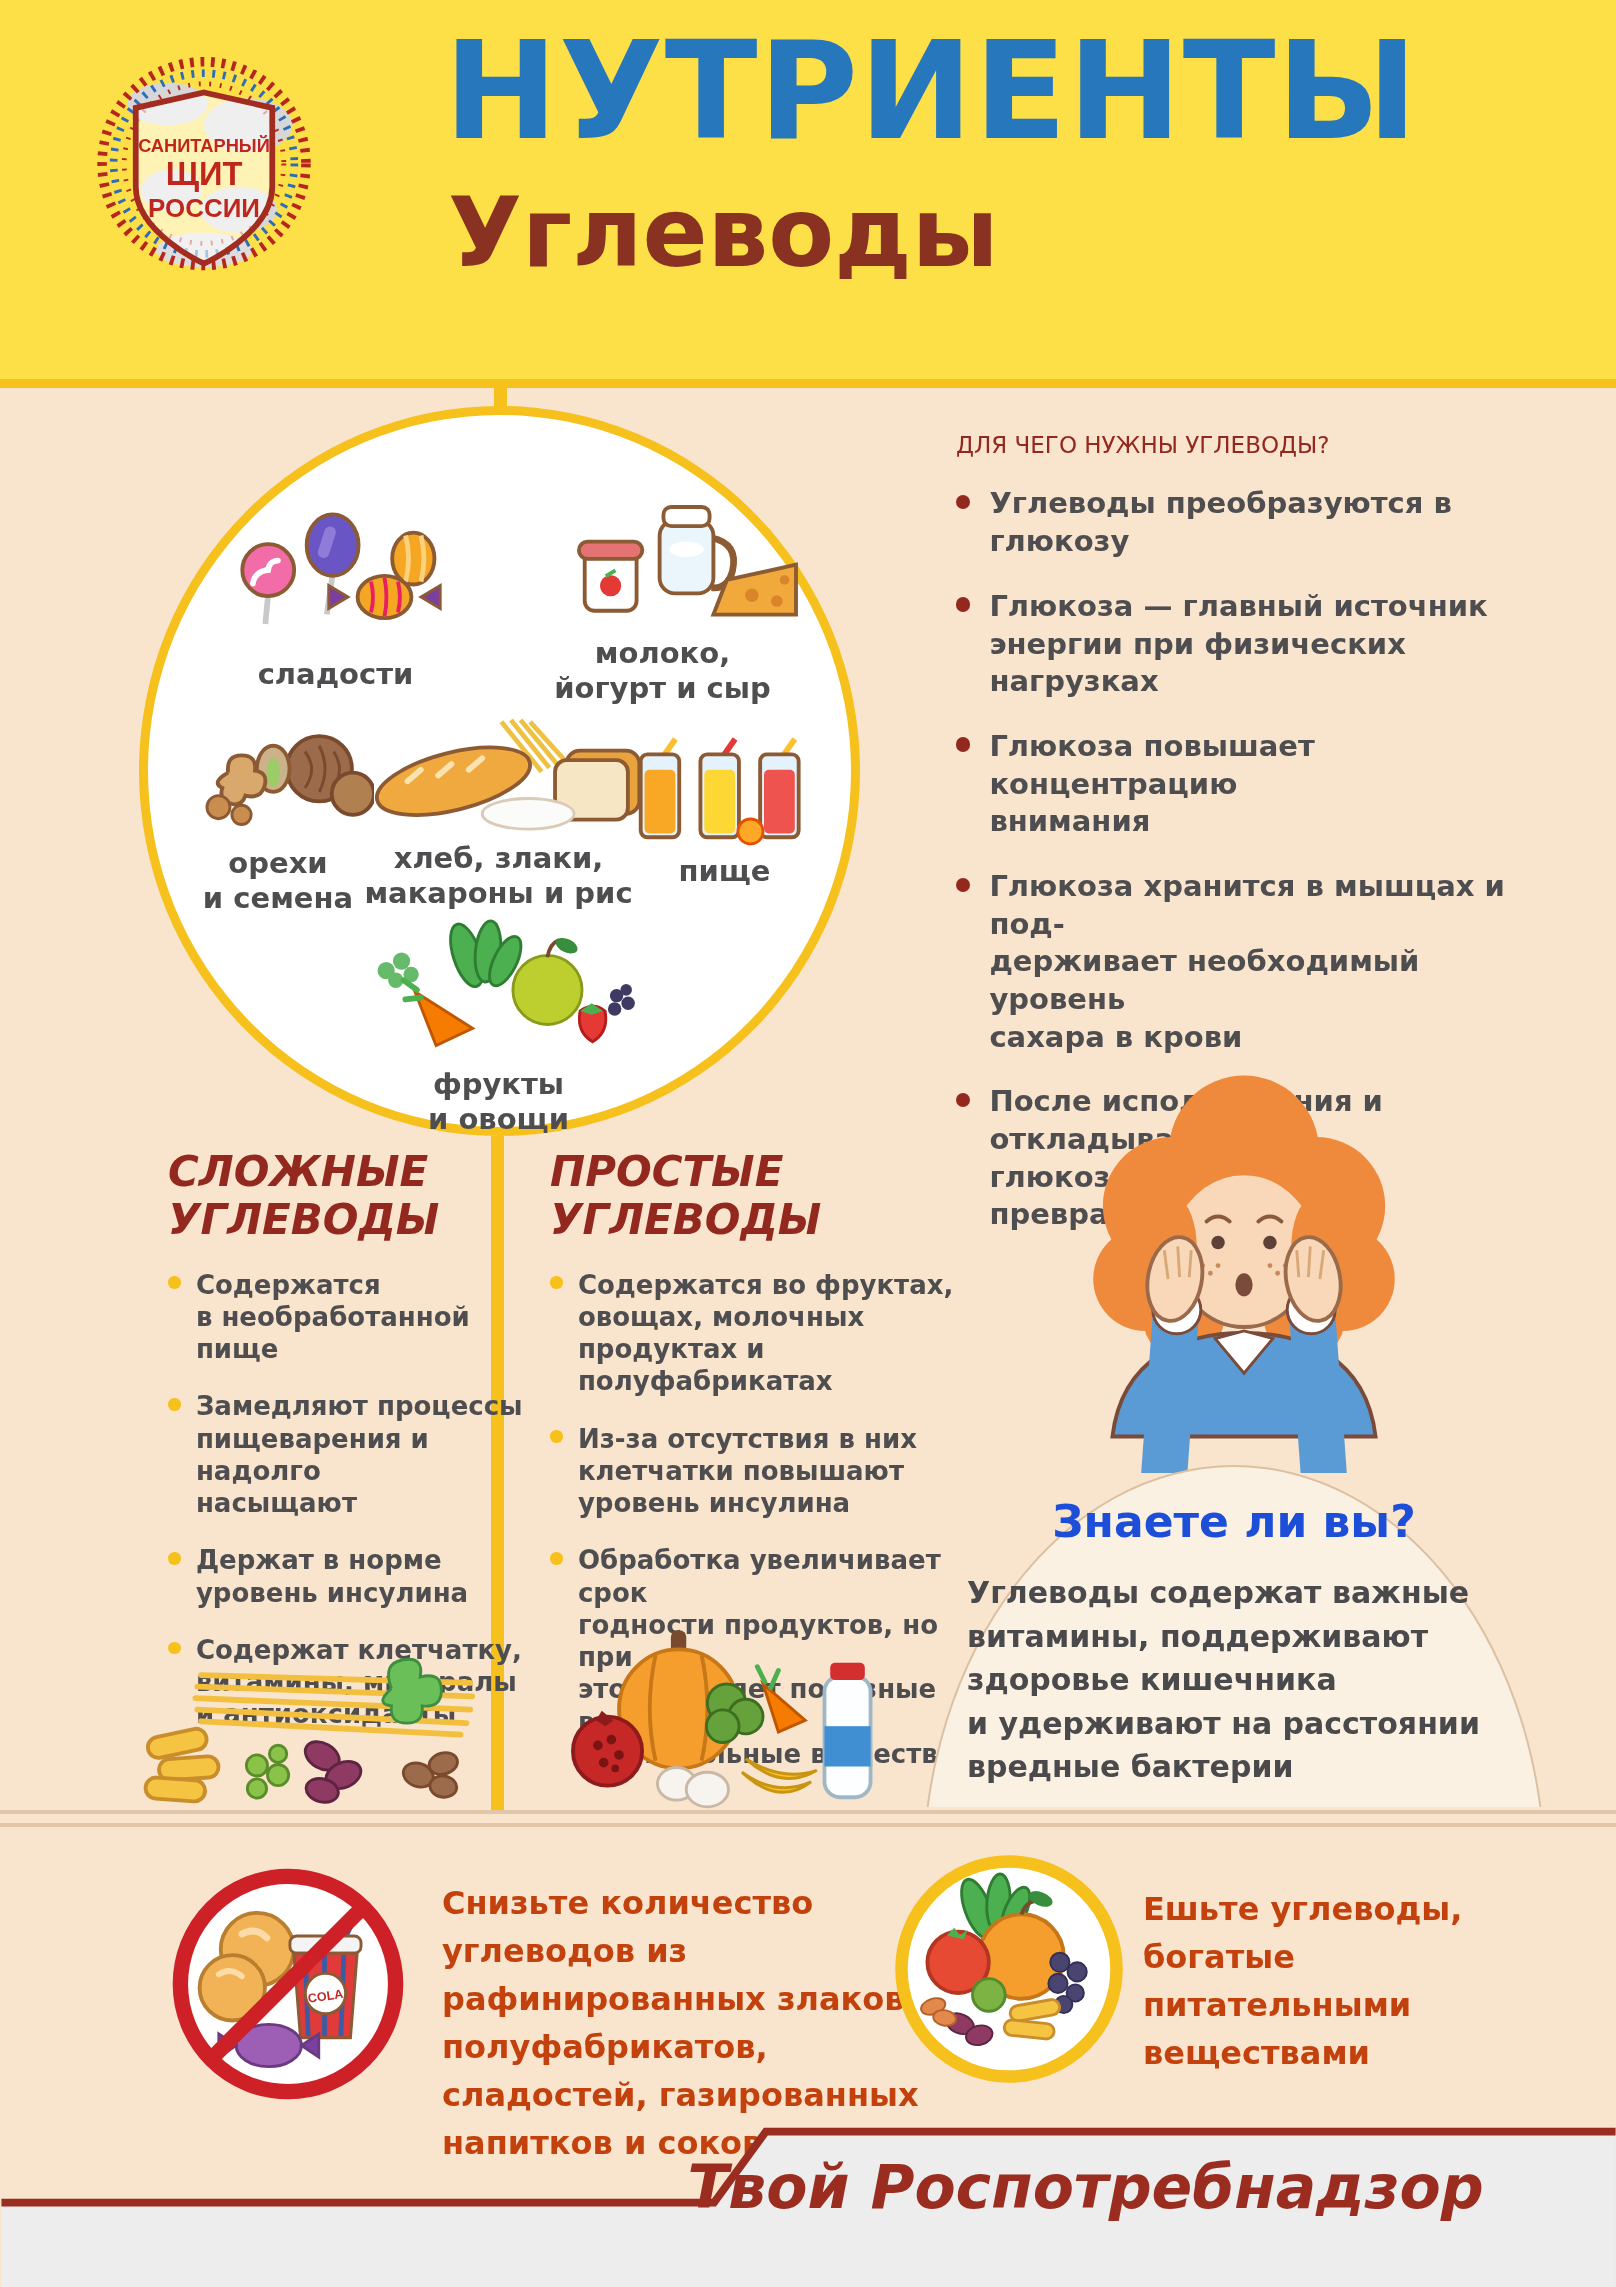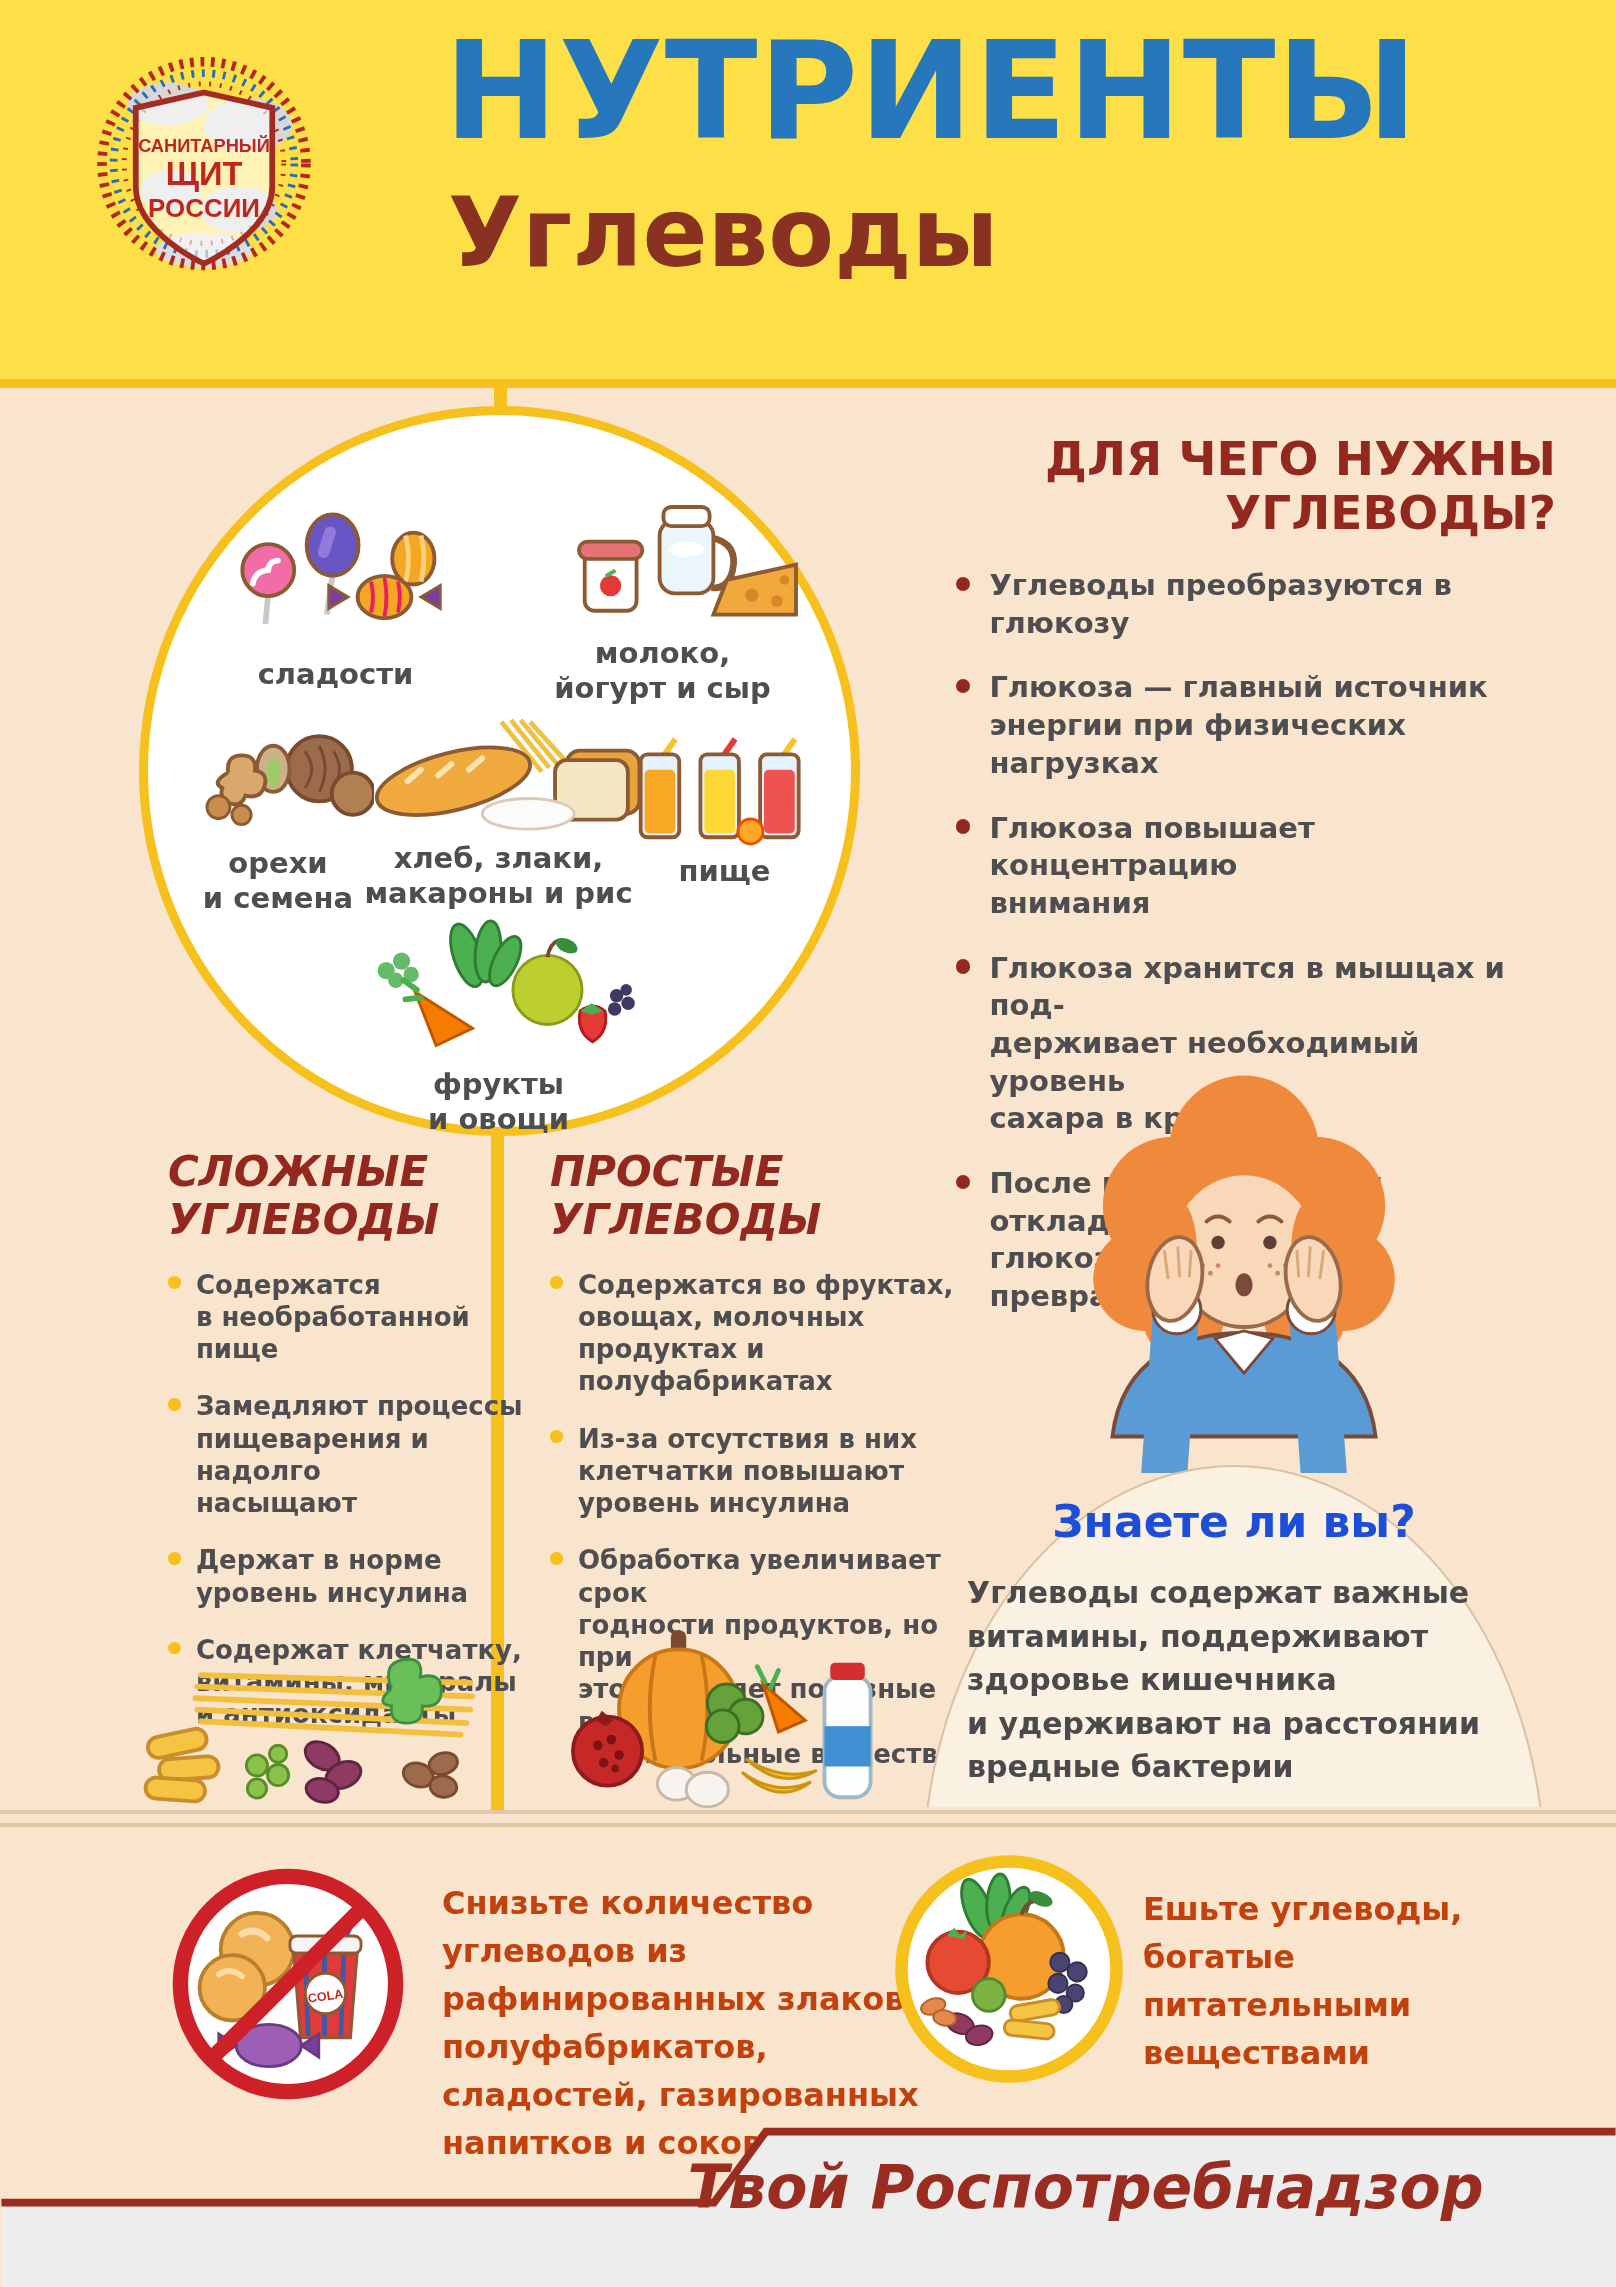--- a/index.html
+++ b/index.html
@@ -15,21 +15,21 @@
   #yellow-rule{left:0;top:379px;width:1617px;height:8.6px;background:#F6C11C;}
   #wheel-stem{left:494px;top:387px;width:12.5px;height:31px;background:#F6C11C;}
 
   
   #wheel{left:139px;top:406px;width:721px;height:730px;background:#FFFFFF;border:9.6px solid #F6C11C;border-radius:50%;box-sizing:border-box;}
   .group{position:absolute;text-align:center;}
   .group-label{font-size:29px;font-weight:bold;color:#4E4E50;line-height:1.2;margin-top:3.8px;}
 
   
   #for-what{left:956px;top:432px;width:600px;}
-  .sec-title{font-size:47px;font-weight:bold;color:#93291E;line-height:1.15;text-align:right;}
+  .sec-title{font-size:23px;font-weight:normal;color:#93291E;line-height:1.15;}
   .b-item{display:flex;margin-top:27px;}
   .dot{flex:0 0 auto;width:14.4px;height:14.4px;border-radius:50%;margin:9.6px 19px 0 0;}
   .dot-red{background:#93291E;}
   .dot-yellow{background:#F6C11C;}
   .b-text{font-size:29px;font-weight:bold;color:#4E4E50;line-height:1.3;}
 
   
   .col-title{font-size:42px;font-weight:bold;color:#93291E;line-height:1.14;font-style:italic;}
   #complex-col{left:168px;top:1148px;width:360px;}
   #simple-col{left:550px;top:1148px;width:432px;}

